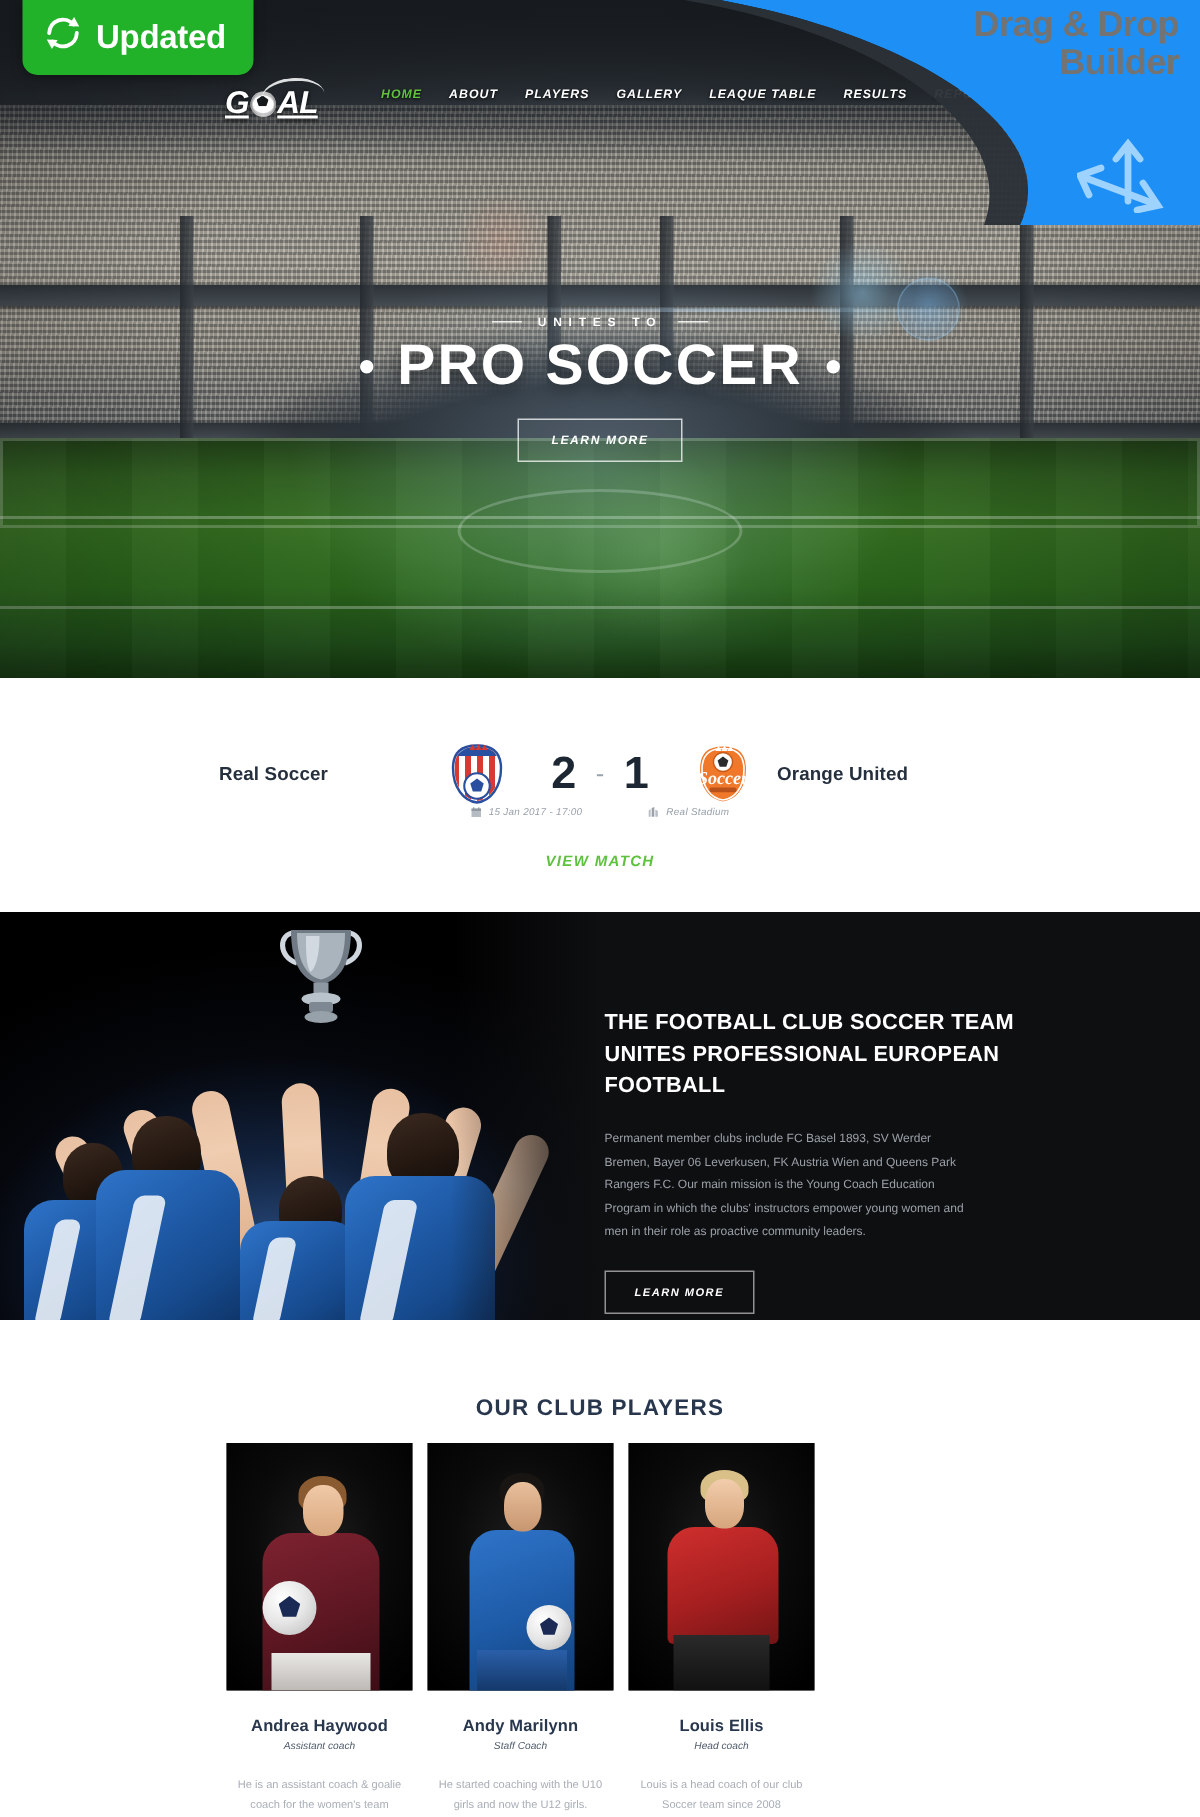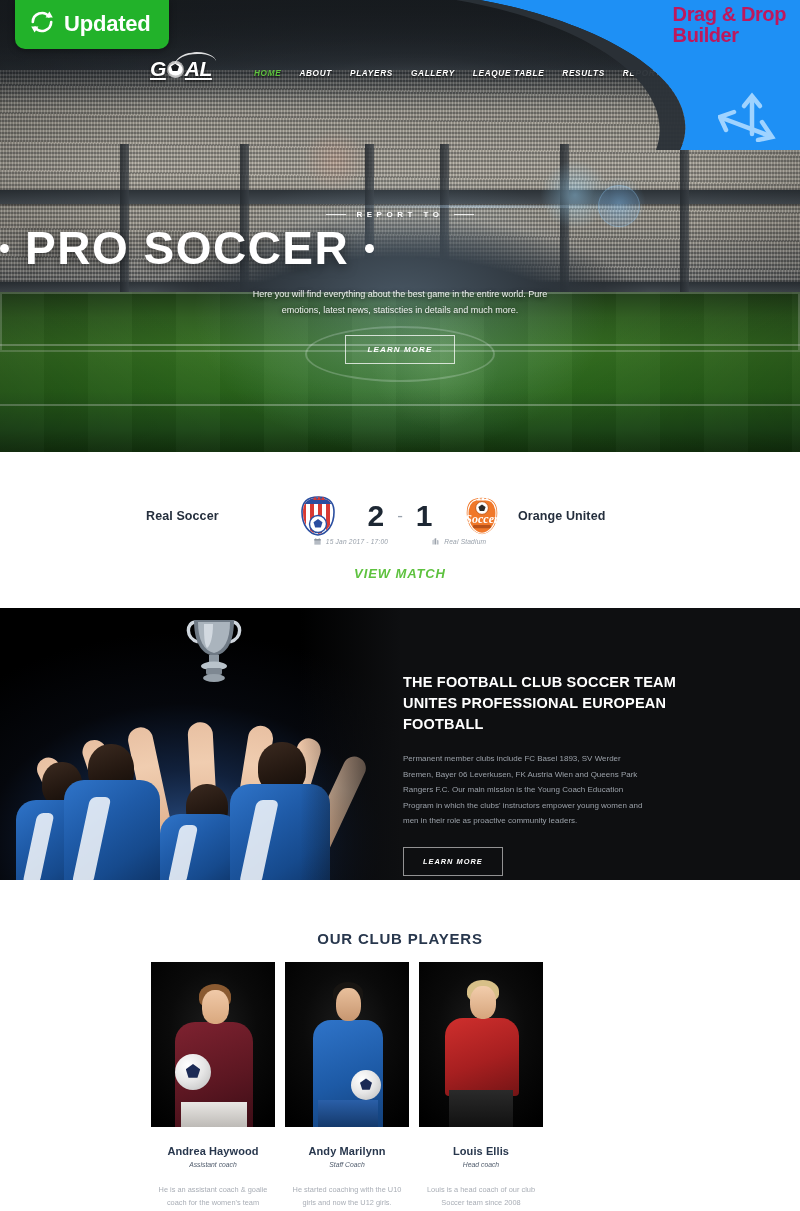--- a/index.html
+++ b/index.html
@@ -139,21 +139,21 @@
     box-shadow:inset 0 0 0 1.5px rgba(0,0,0,.22);
   }
   .logo .swoosh {
     position:absolute; left:24px; top:-2px; width:42px; height:16px;
     border-top:2px solid rgba(255,255,255,.85);
     border-radius:60% 70% 0 0 / 100% 100% 0 0;
     transform:rotate(-6deg); pointer-events:none;
   }
   .nav {
     position:absolute; left:245px; top:0; height:30px;
-    display:flex; align-items:center; gap:0;
+    display:flex; gap:0;
   }
   .nav a {
     color:#ffffff; text-decoration:none;
     font-size:8.2px; font-weight:bold; font-style:italic;
     letter-spacing:.7px; padding:0 9px; white-space:nowrap;
     text-shadow:0 1px 2px rgba(0,0,0,.9);
   }
   .nav a.active { color:#5ec23f; }
 
   
@@ -161,24 +161,24 @@
     position:absolute; left:0; top:210px; width:800px; z-index:20;
     text-align:center;
   }
   .welcome {
     color:#ffffff; font-size:8px; font-weight:bold;
     letter-spacing:4.5px; margin-bottom:6px;
     display:flex; align-items:center; justify-content:center; gap:10px;
   }
   .welcome .dash { display:inline-block; width:20px; height:1px; background:rgba(255,255,255,.8); }
   .hero-title {
-    color:#ffffff; font-size:46px; font-weight:bold;
+    color:#ffffff; font-size:38px; font-weight:bold;
     letter-spacing:1.5px; line-height:1;
     text-shadow:0 2px 12px rgba(0,0,0,.55);
-    display:flex; align-items:center; justify-content:flex-start; gap:16px;
+    display:flex; align-items:center; justify-content:center; gap:16px;
     font-family:"Liberation Sans", sans-serif;
   }
   .hero-title .dot {
     width:9px; height:9px; border-radius:50%; background:#ffffff;
     display:inline-block;
   }
   .hero-sub {
     color:rgba(255,255,255,.92); font-size:9px; line-height:1.75;
     width:330px; margin:16px auto 0; text-shadow:0 1px 4px rgba(0,0,0,.75);
   }
@@ -190,22 +190,22 @@
     background:rgba(255,255,255,.04);
   }
 
   
   .ribbon-drag {
     position:absolute; right:0; top:0; width:420px; height:150px; z-index:60;
     pointer-events:none;
   }
   .ribbon-drag svg { display:block; }
   .ribbon-text {
-    position:absolute; right:14px; top:4px; 
-    color:#be185d; font-weight:bold; font-size:20px; line-height:1.05;
+    position:absolute; right:14px; top:4px; text-align:right;
+    color:#737373; font-weight:bold; font-size:24px; line-height:1.05;
     letter-spacing:-.4px; z-index:61;
   }
   .arrows-icon { position:absolute; right:22px; top:84px; z-index:61; }
 
   .badge-updated {
     position:absolute; left:15px; top:0; z-index:70;
     background:#22b22a; border-radius:0 0 10px 10px;
     padding:9px 18px 10px 14px;
     display:flex; align-items:center; gap:9px;
     box-shadow:0 2px 7px rgba(0,0,0,.35);
@@ -240,21 +240,21 @@
   .match-meta {
     position:absolute; left:0; top:86px; width:800px;
     display:flex; align-items:center; justify-content:center; gap:44px;
     font-size:6.6px; font-style:italic; color:#98a0aa; letter-spacing:.2px;
   }
   .match-meta span.mi { display:inline-flex; align-items:center; gap:5px; }
   .view-match {
     position:absolute; left:0; top:112px; width:800px; text-align:center;
   }
   .view-match a {
-    color:#5ec23f; font-size:13px; font-weight:bold; font-style:italic;
+    color:#5ec23f; font-size:10px; font-weight:bold; font-style:italic;
     letter-spacing:.9px; text-decoration:none;
   }
 
   
   .about-section {
     position:absolute; top:608px; left:0; width:800px; height:272px;
     background:#0e0f11; overflow:hidden;
   }
   .about-photo {
     position:absolute; left:0; top:0; width:400px; height:272px;
@@ -400,29 +400,28 @@
         <a href="#">REPORT</a>
         <a href="#">BLOG</a>
         <a href="#">CONTACT</a>
       </nav>
     </div>
   </div>
 
   <div class="hero-content">
     <div class="welcome">
       <i class="dash"></i>
-      <span>REPORT TO</span>
+      <span>UNITES TO</span>
       <i class="dash"></i>
     </div>
     <div class="hero-title">
       <i class="dot"></i>
       <span>PRO SOCCER</span>
       <i class="dot"></i>
     </div>
-    <p class="hero-sub">Here you will find everything about the best game in the entire world. Pure emotions, latest news, statiscties in details and much more.</p>
     <div>
       <a href="#" class="btn-outline">LEARN MORE</a>
     </div>
   </div>
 
   <div class="ribbon-drag">
     <svg width="420" height="150" viewBox="0 0 420 150">
       <path d="M100,0 L420,0 L420,150 L300,150 C330,86 230,24 100,0 Z" fill="#1e90f5"></path>
       <path d="M100,0 C230,24 330,86 300,150 L276,150 C300,84 206,22 76,0 Z" fill="#2b3137" opacity="0.96"></path>
     </svg>

